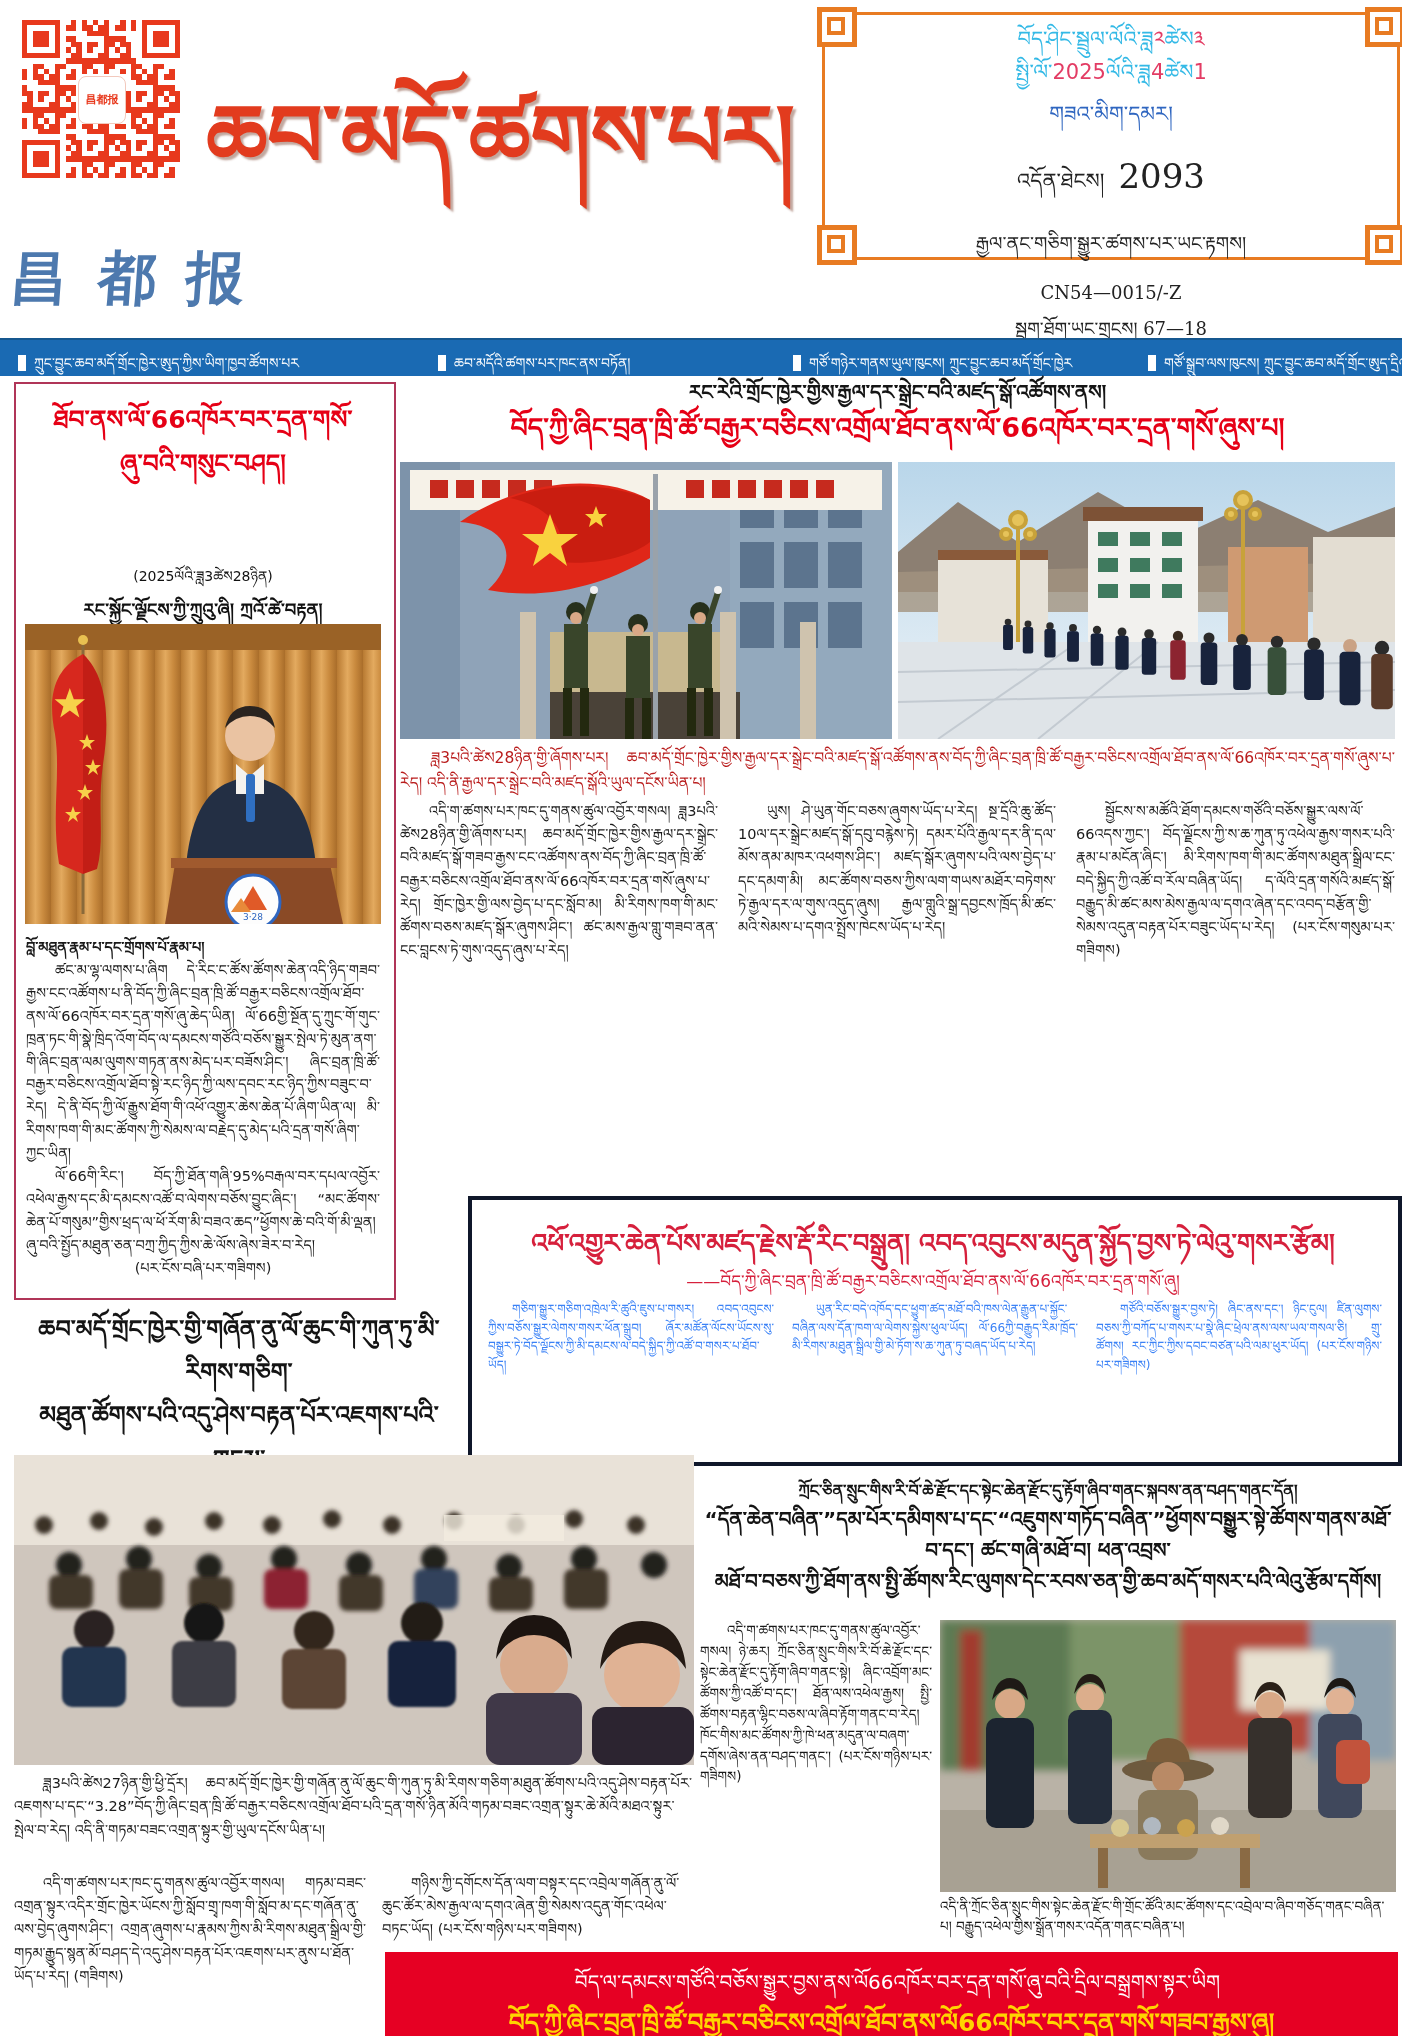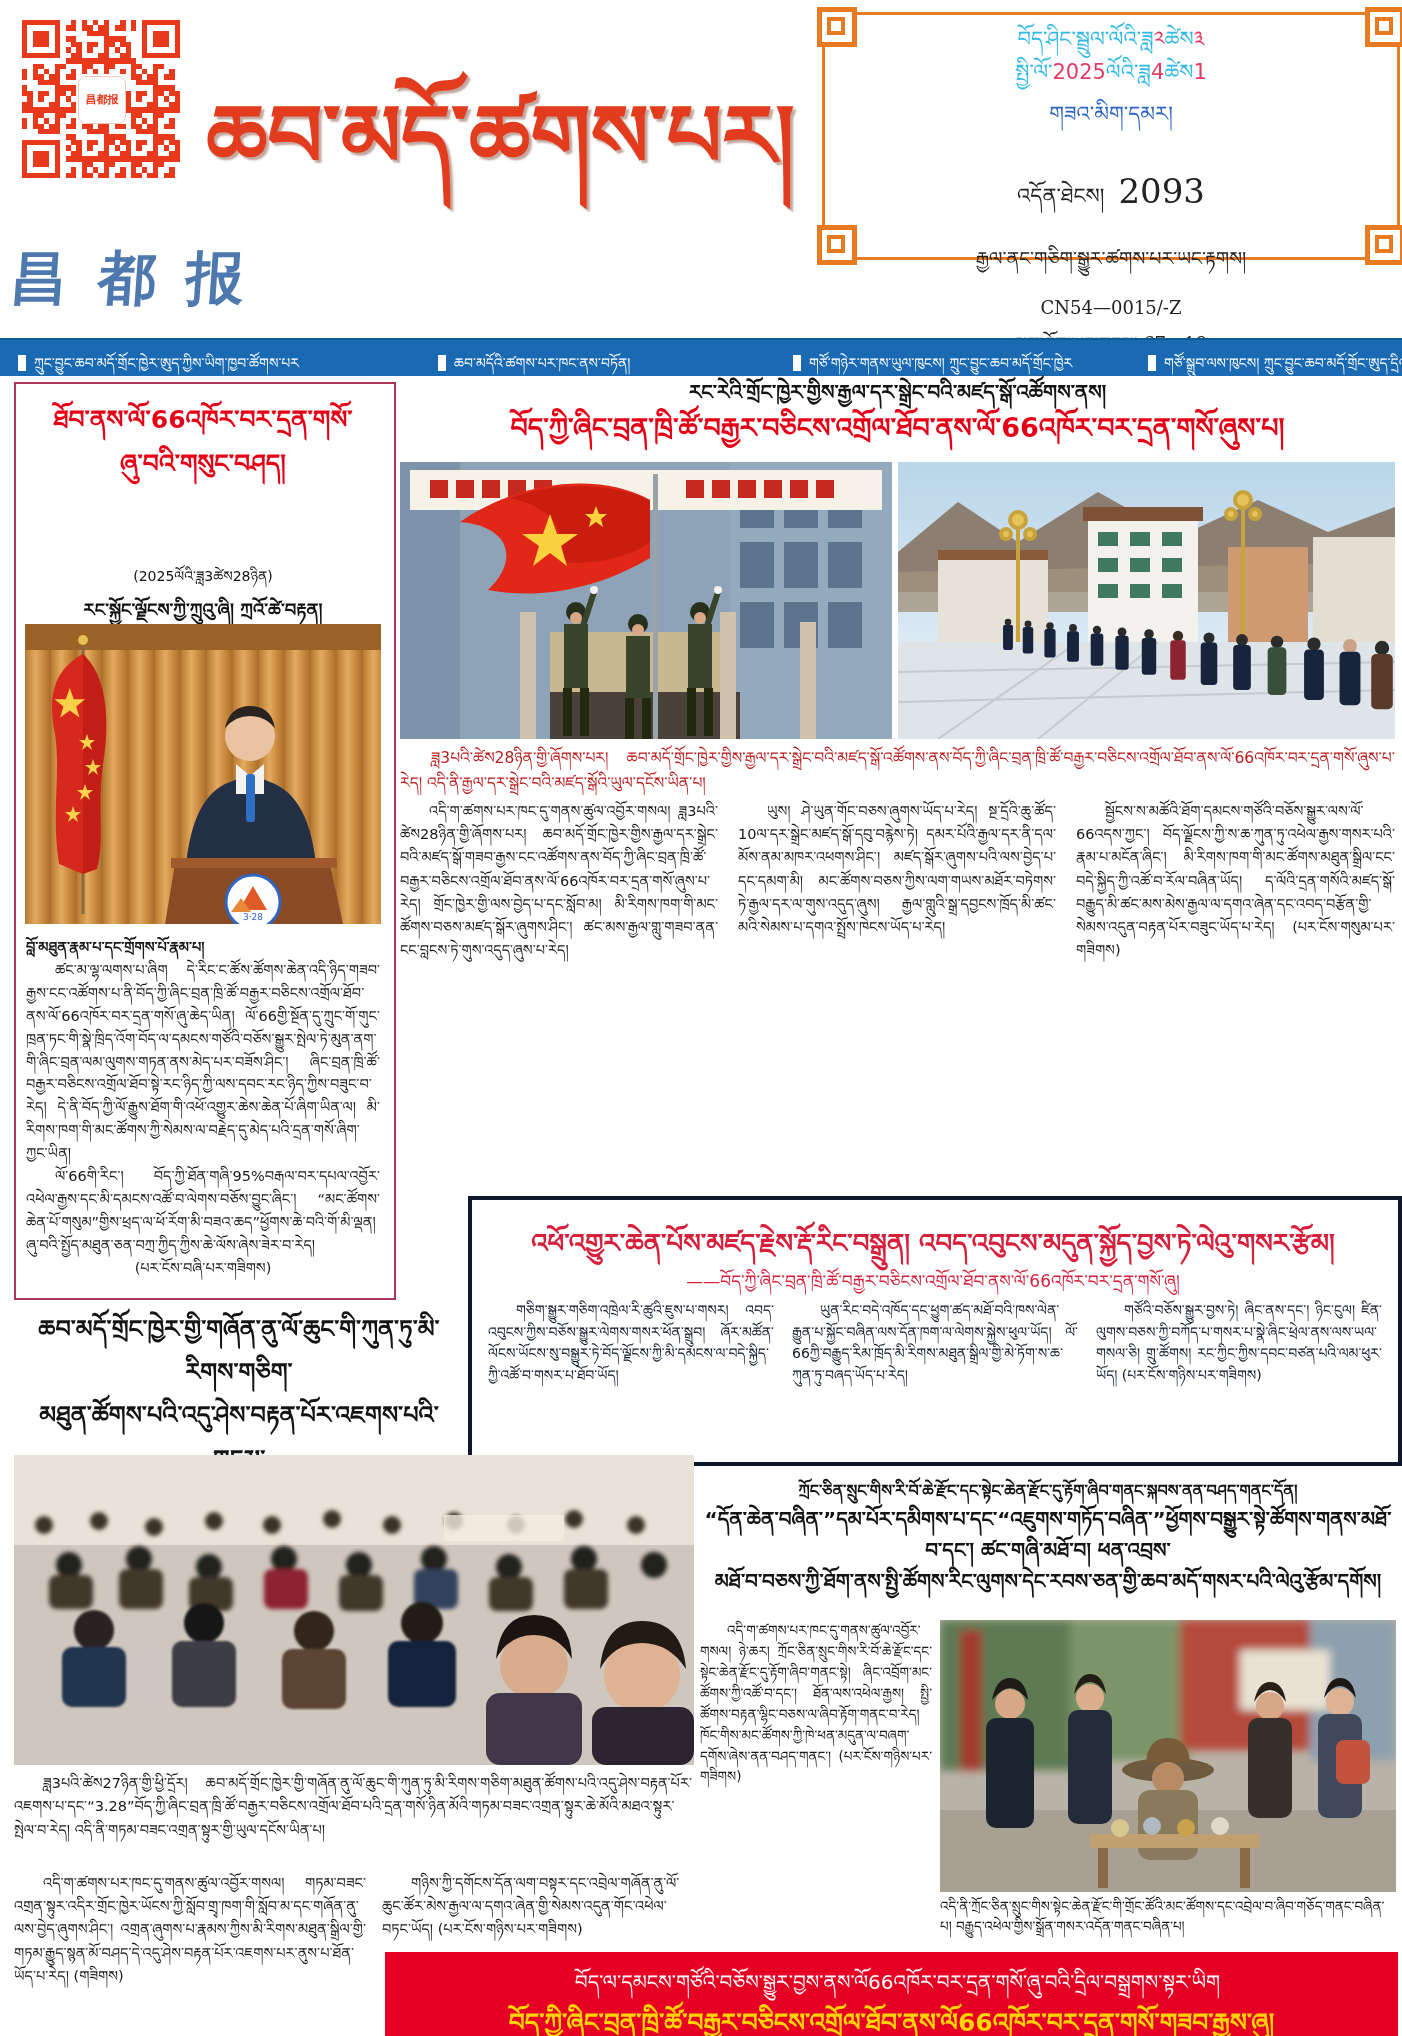--- a/index.html
+++ b/index.html
@@ -21,21 +21,21 @@
             text-align:center;line-height:205px;white-space:nowrap;overflow:hidden;
             text-shadow:3px 3px 2px rgba(120,60,40,.45);}
   .infobox{left:822px;top:12px;width:572px;height:242px;border:3px solid #e87b22;}
   .knot{position:absolute;width:30px;height:30px;border:5px solid #e87b22;background:#fff;}
   .knot:before{content:"";position:absolute;left:5px;top:5px;width:10px;height:10px;border:4px solid #e87b22;}
   .k-tl{left:-8px;top:-8px;} .k-tr{right:-8px;top:-8px;} .k-bl{left:-8px;bottom:-8px;} .k-br{right:-8px;bottom:-8px;}
   .info-in{position:absolute;left:10px;top:8px;width:552px;text-align:center;}
   .i-cyan{color:#33b9e6;} .i-num{color:#e33c64;} .i-blue{color:#2f66c0;}
   .i-l1{font-size:21px;line-height:1.55;}
   .i-weekday{font-size:21px;margin-top:2px;}
-  .i-issue{font-size:21px;margin-top:22px;color:#222;}
+  .i-issue{font-size:21px;margin-top:7px;color:#222;}
   .i-issue b{font-family:"DejaVu Serif",serif;font-size:34px;font-weight:normal;margin-left:14px;}
   .i-small{font-size:19px;margin-top:6px;color:#222;}
   .i-serif{font-family:"DejaVu Serif",serif;font-size:18px;margin-top:6px;color:#222;}
 
   
   .navbar{left:0;top:338px;width:1402px;height:36px;background:#1a6ab3;border-top:2px solid #15578f;}
   .nav-item{position:absolute;top:7px;color:#fff;font-size:14px;white-space:nowrap;}
   .nav-item .bar{display:inline-block;width:8px;height:16px;background:#fff;margin-right:8px;vertical-align:-3px;}
 
   
@@ -56,21 +56,21 @@
   .tr-caption{left:400px;top:746px;width:995px;font-size:15.5px;line-height:1.6;color:#b91c1c;}
   .col{position:absolute;font-size:14.5px;line-height:1.6;color:#191919;}
   .c1{left:400px;top:800px;width:318px;height:392px;}
   .c2{left:738px;top:800px;width:318px;height:392px;}
   .c3{left:1076px;top:800px;width:319px;height:392px;}
 
   
   .mid-box{left:468px;top:1196px;width:926px;height:262px;border:4px solid #0f172a;}
   .mb-head{position:absolute;left:10px;top:14px;width:902px;font-size:26px;font-weight:bold;color:#d6203c;text-align:center;}
   .mb-sub{position:absolute;left:10px;top:62px;width:902px;font-size:17px;color:#d6203c;text-align:center;}
-  .mb-col{position:absolute;top:100px;font-size:14px;line-height:1.55;color:#0f172a;height:150px;overflow:hidden;}
+  .mb-col{position:absolute;top:100px;font-size:12px;line-height:1.55;color:#3b82f6;height:150px;overflow:hidden;}
   .mbc1{left:16px;width:286px;} .mbc2{left:320px;width:286px;} .mbc3{left:624px;width:286px;}
 
   
   .bl-head{left:14px;top:1308px;width:450px;font-size:24px;font-weight:bold;color:#141414;text-align:center;line-height:1.8;}
   .photo-audience{left:14px;top:1455px;width:680px;height:310px;overflow:hidden;}
   .bl-caption{left:14px;top:1772px;width:678px;font-size:14.5px;line-height:1.62;color:#191919;}
   .bl-c1{left:14px;top:1872px;width:352px;height:156px;}
   .bl-c2{left:382px;top:1872px;width:310px;height:74px;}
 
   

